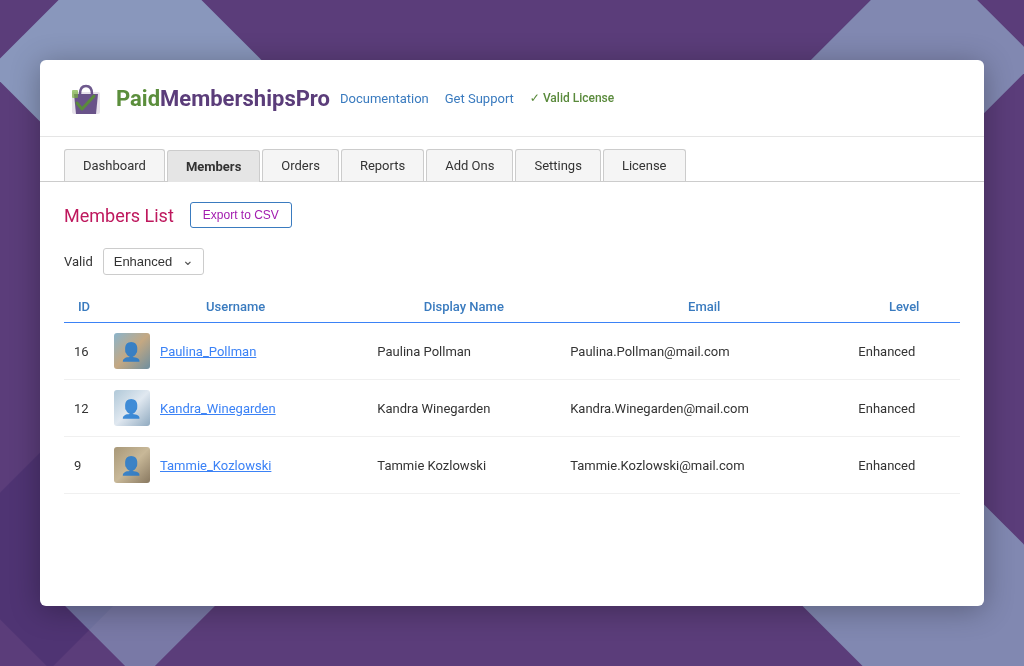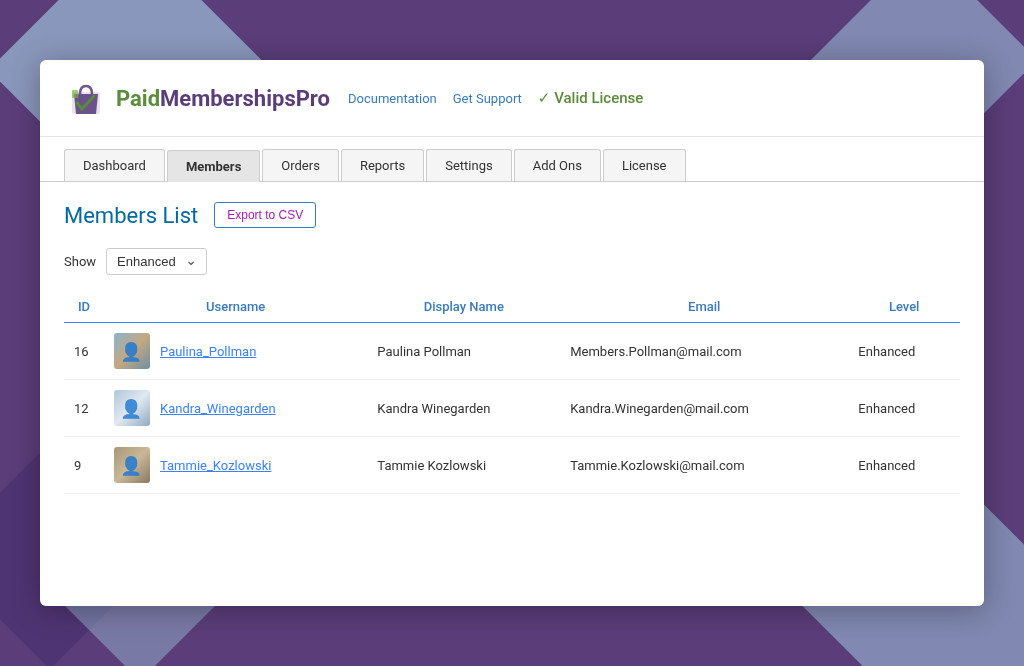--- a/index.html
+++ b/index.html
@@ -109,36 +109,36 @@
     }
 
     .logo-text span {
       color: #5b8e3c;
     }
 
     .header-links {
       display: flex;
       align-items: center;
       gap: 16px;
-      margin-left: 8px;
+      margin-left: 0;
     }
 
     .header-link {
       color: #3a7bbf;
       font-size: 13px;
       text-decoration: none;
       cursor: pointer;
     }
 
     .valid-license {
       display: flex;
       align-items: center;
       gap: 4px;
       color: #5a8a3c;
-      font-size: 15px;
+      font-size: 12px;
       font-weight: 500;
     }
 
     
     .tabs {
       display: flex;
       padding: 12px 24px 0;
       border-bottom: 1px solid #ccc;
       gap: 2px;
     }
@@ -170,23 +170,23 @@
     }
 
     .page-title-row {
       display: flex;
       align-items: center;
       gap: 16px;
       margin-bottom: 20px;
     }
 
     .page-title {
-      font-size: 22px;
+      font-size: 18px;
       font-weight: 400;
-      color: #0369a1;
+      color: #be185d;
     }
 
     .export-btn {
       padding: 5px 12px;
       border: 1px solid #3a7bbf;
       border-radius: 3px;
       background: #fff;
       color: #a21caf;
       font-size: 12px;
       cursor: pointer;
@@ -352,33 +352,33 @@
       <a class="header-link">Get Support</a>
       <div class="valid-license">✓ Valid License</div>
     </div>
   </div>
 
   <div class="tabs" id="tabs-container">
   <div class="tab">Dashboard</div>
       <div class="tab active">Members</div>
       <div class="tab">Orders</div>
       <div class="tab">Reports</div>
+      <div class="tab">Add Ons</div>
       <div class="tab">Settings</div>
-      <div class="tab">Add Ons</div>
       <div class="tab">License</div>
     </div>
 
   <div class="content">
     <div class="page-title-row">
       <h1 class="page-title">Members List</h1>
       <button class="export-btn">Export to CSV</button>
     </div>
 
     <div class="filter-row">
-      <span class="filter-label">Show</span>
+      <span class="filter-label">Valid</span>
       <div class="select-wrapper">
         <select class="filter-select" id="filter-select">
         <option value="All">All</option><option value="Enhanced" selected="">Enhanced</option><option value="Basic">Basic</option><option value="Premium">Premium</option></select>
       </div>
     </div>
 
     <table class="members-table" id="members-table">
       <thead>
         <tr id="table-header-row">
             <th>ID</th>
@@ -393,21 +393,21 @@
             <td class="member-id">16</td>
             <td>
               <div class="username-cell">
                 <div class="member-avatar avatar-1">
                   <div class="avatar-figure">👤</div>
                 </div>
                 <a class="member-username">Paulina_Pollman</a>
               </div>
             </td>
             <td>Paulina Pollman</td>
-            <td>Members.Pollman@mail.com</td>
+            <td>Paulina.Pollman@mail.com</td>
             <td>Enhanced</td>
           </tr>
           <tr>
             <td class="member-id">12</td>
             <td>
               <div class="username-cell">
                 <div class="member-avatar avatar-2">
                   <div class="avatar-figure">👤</div>
                 </div>
                 <a class="member-username">Kandra_Winegarden</a>

